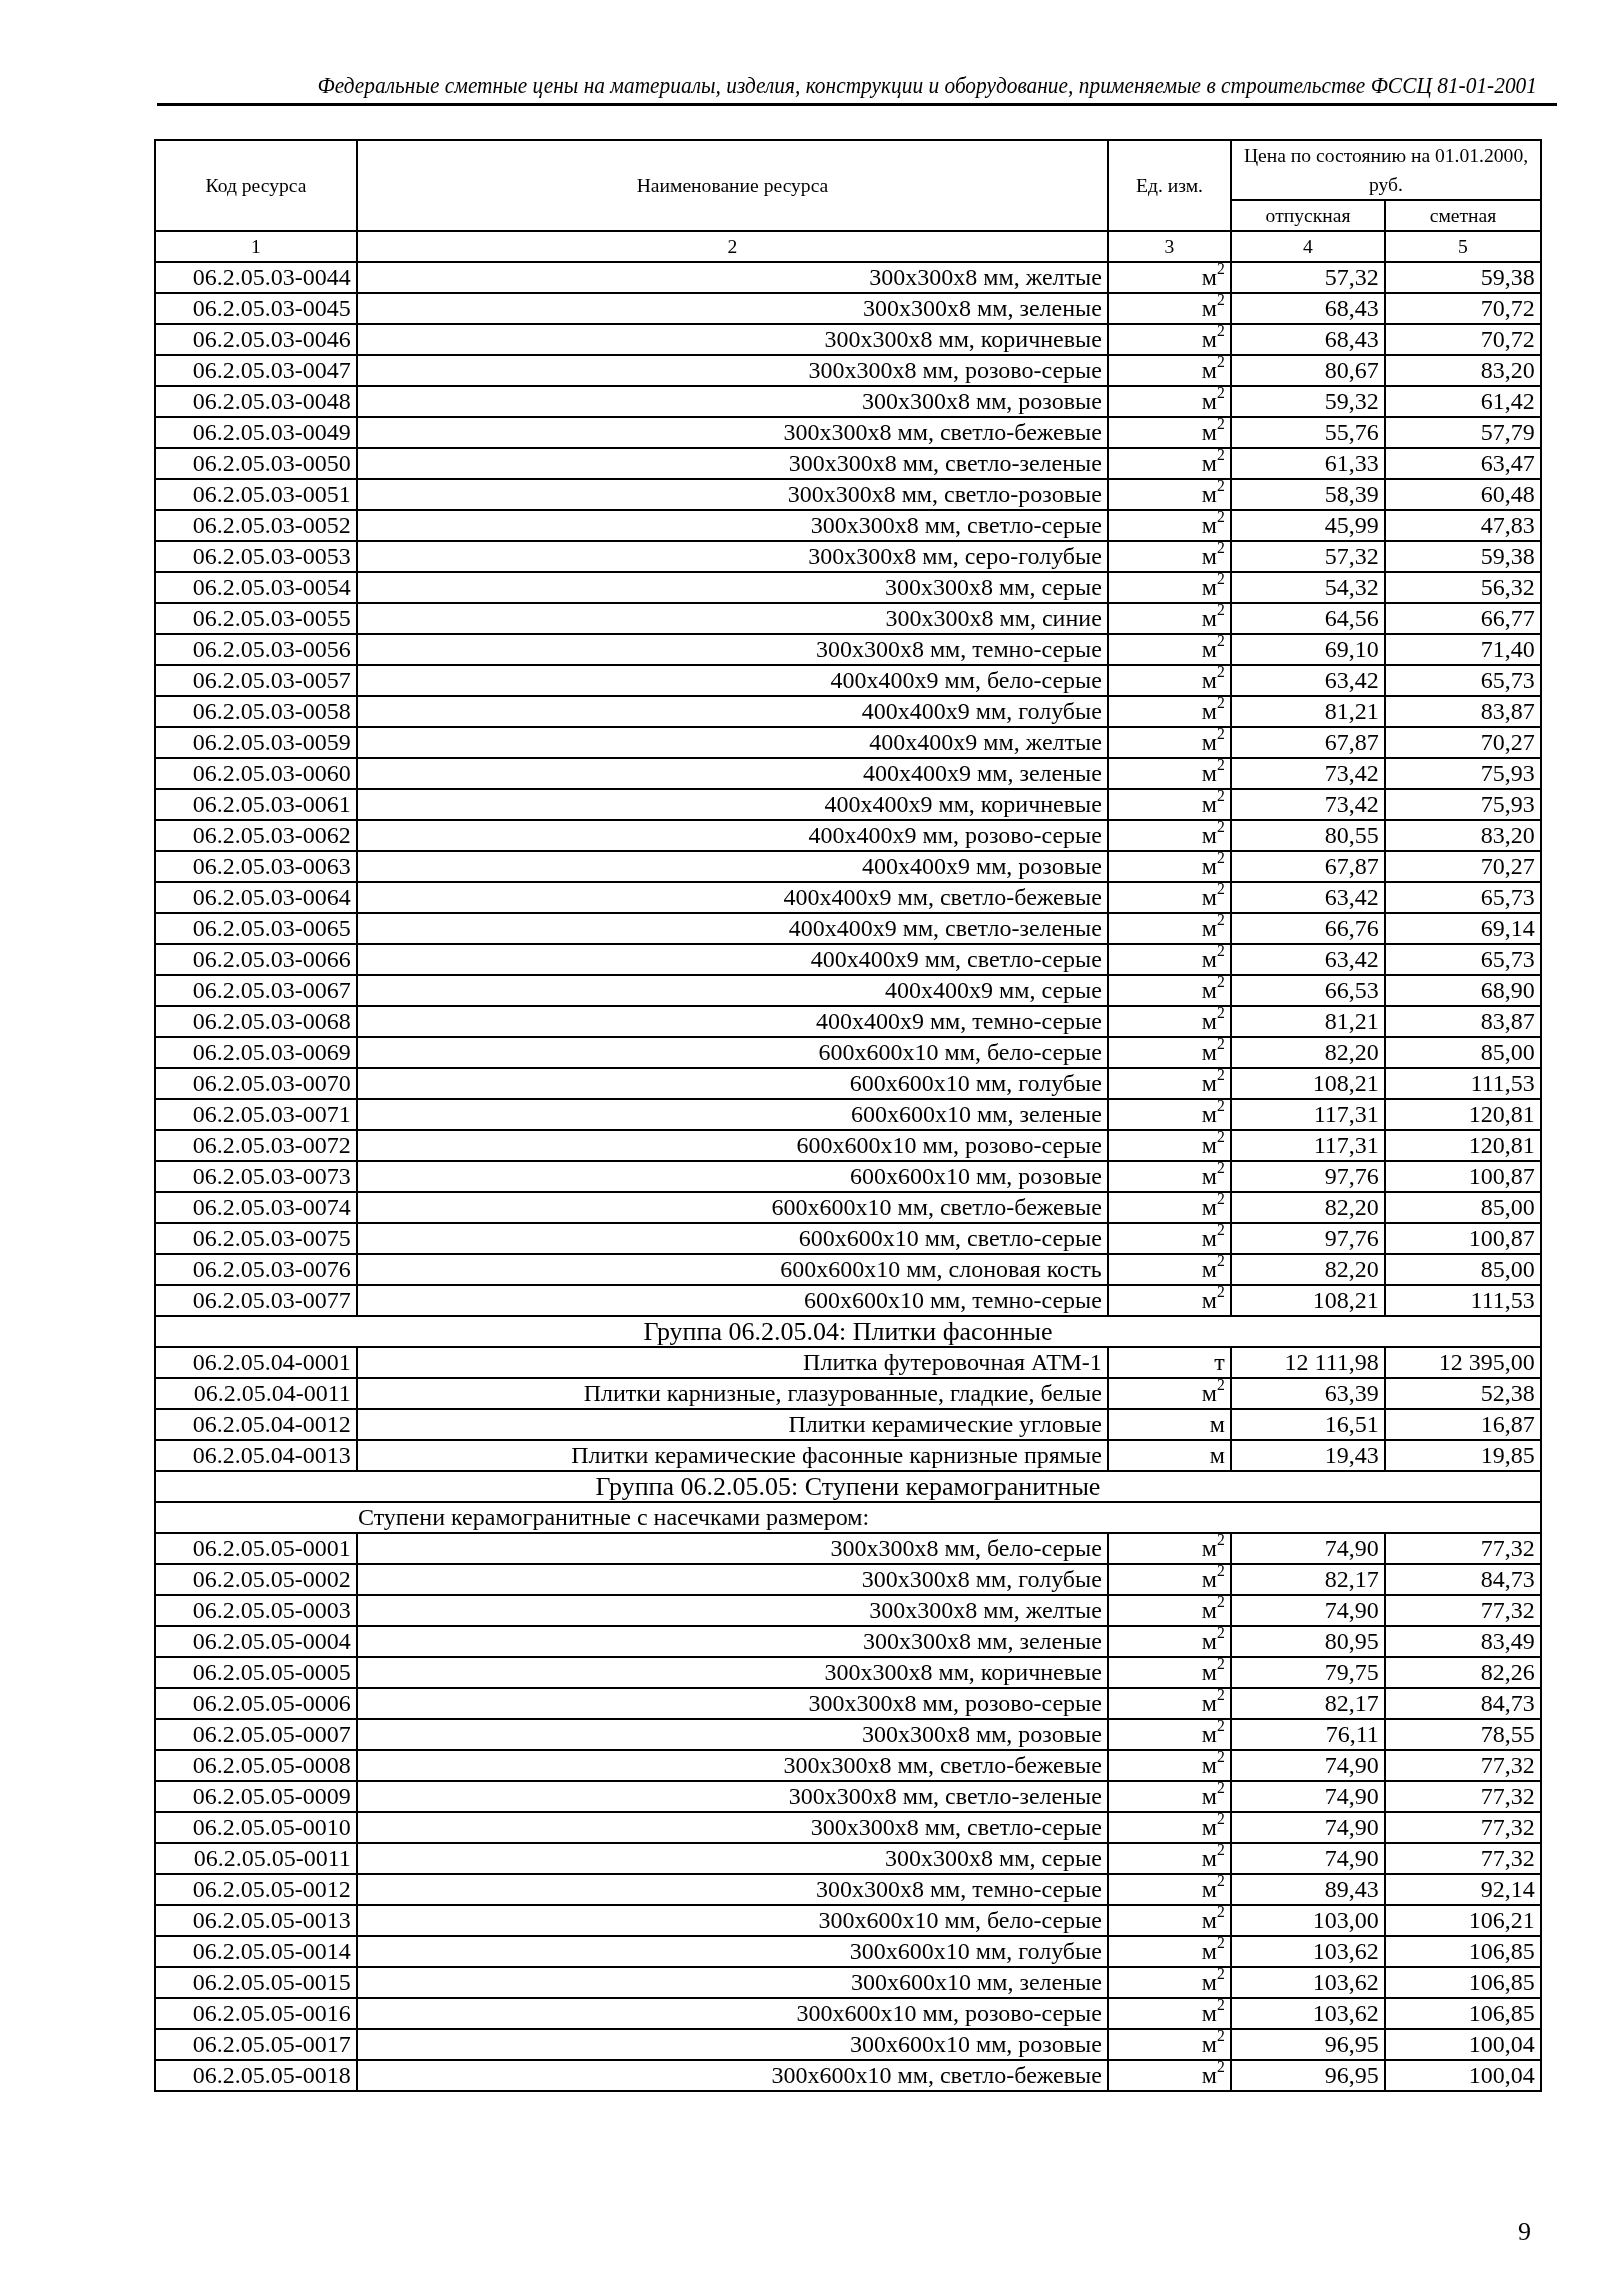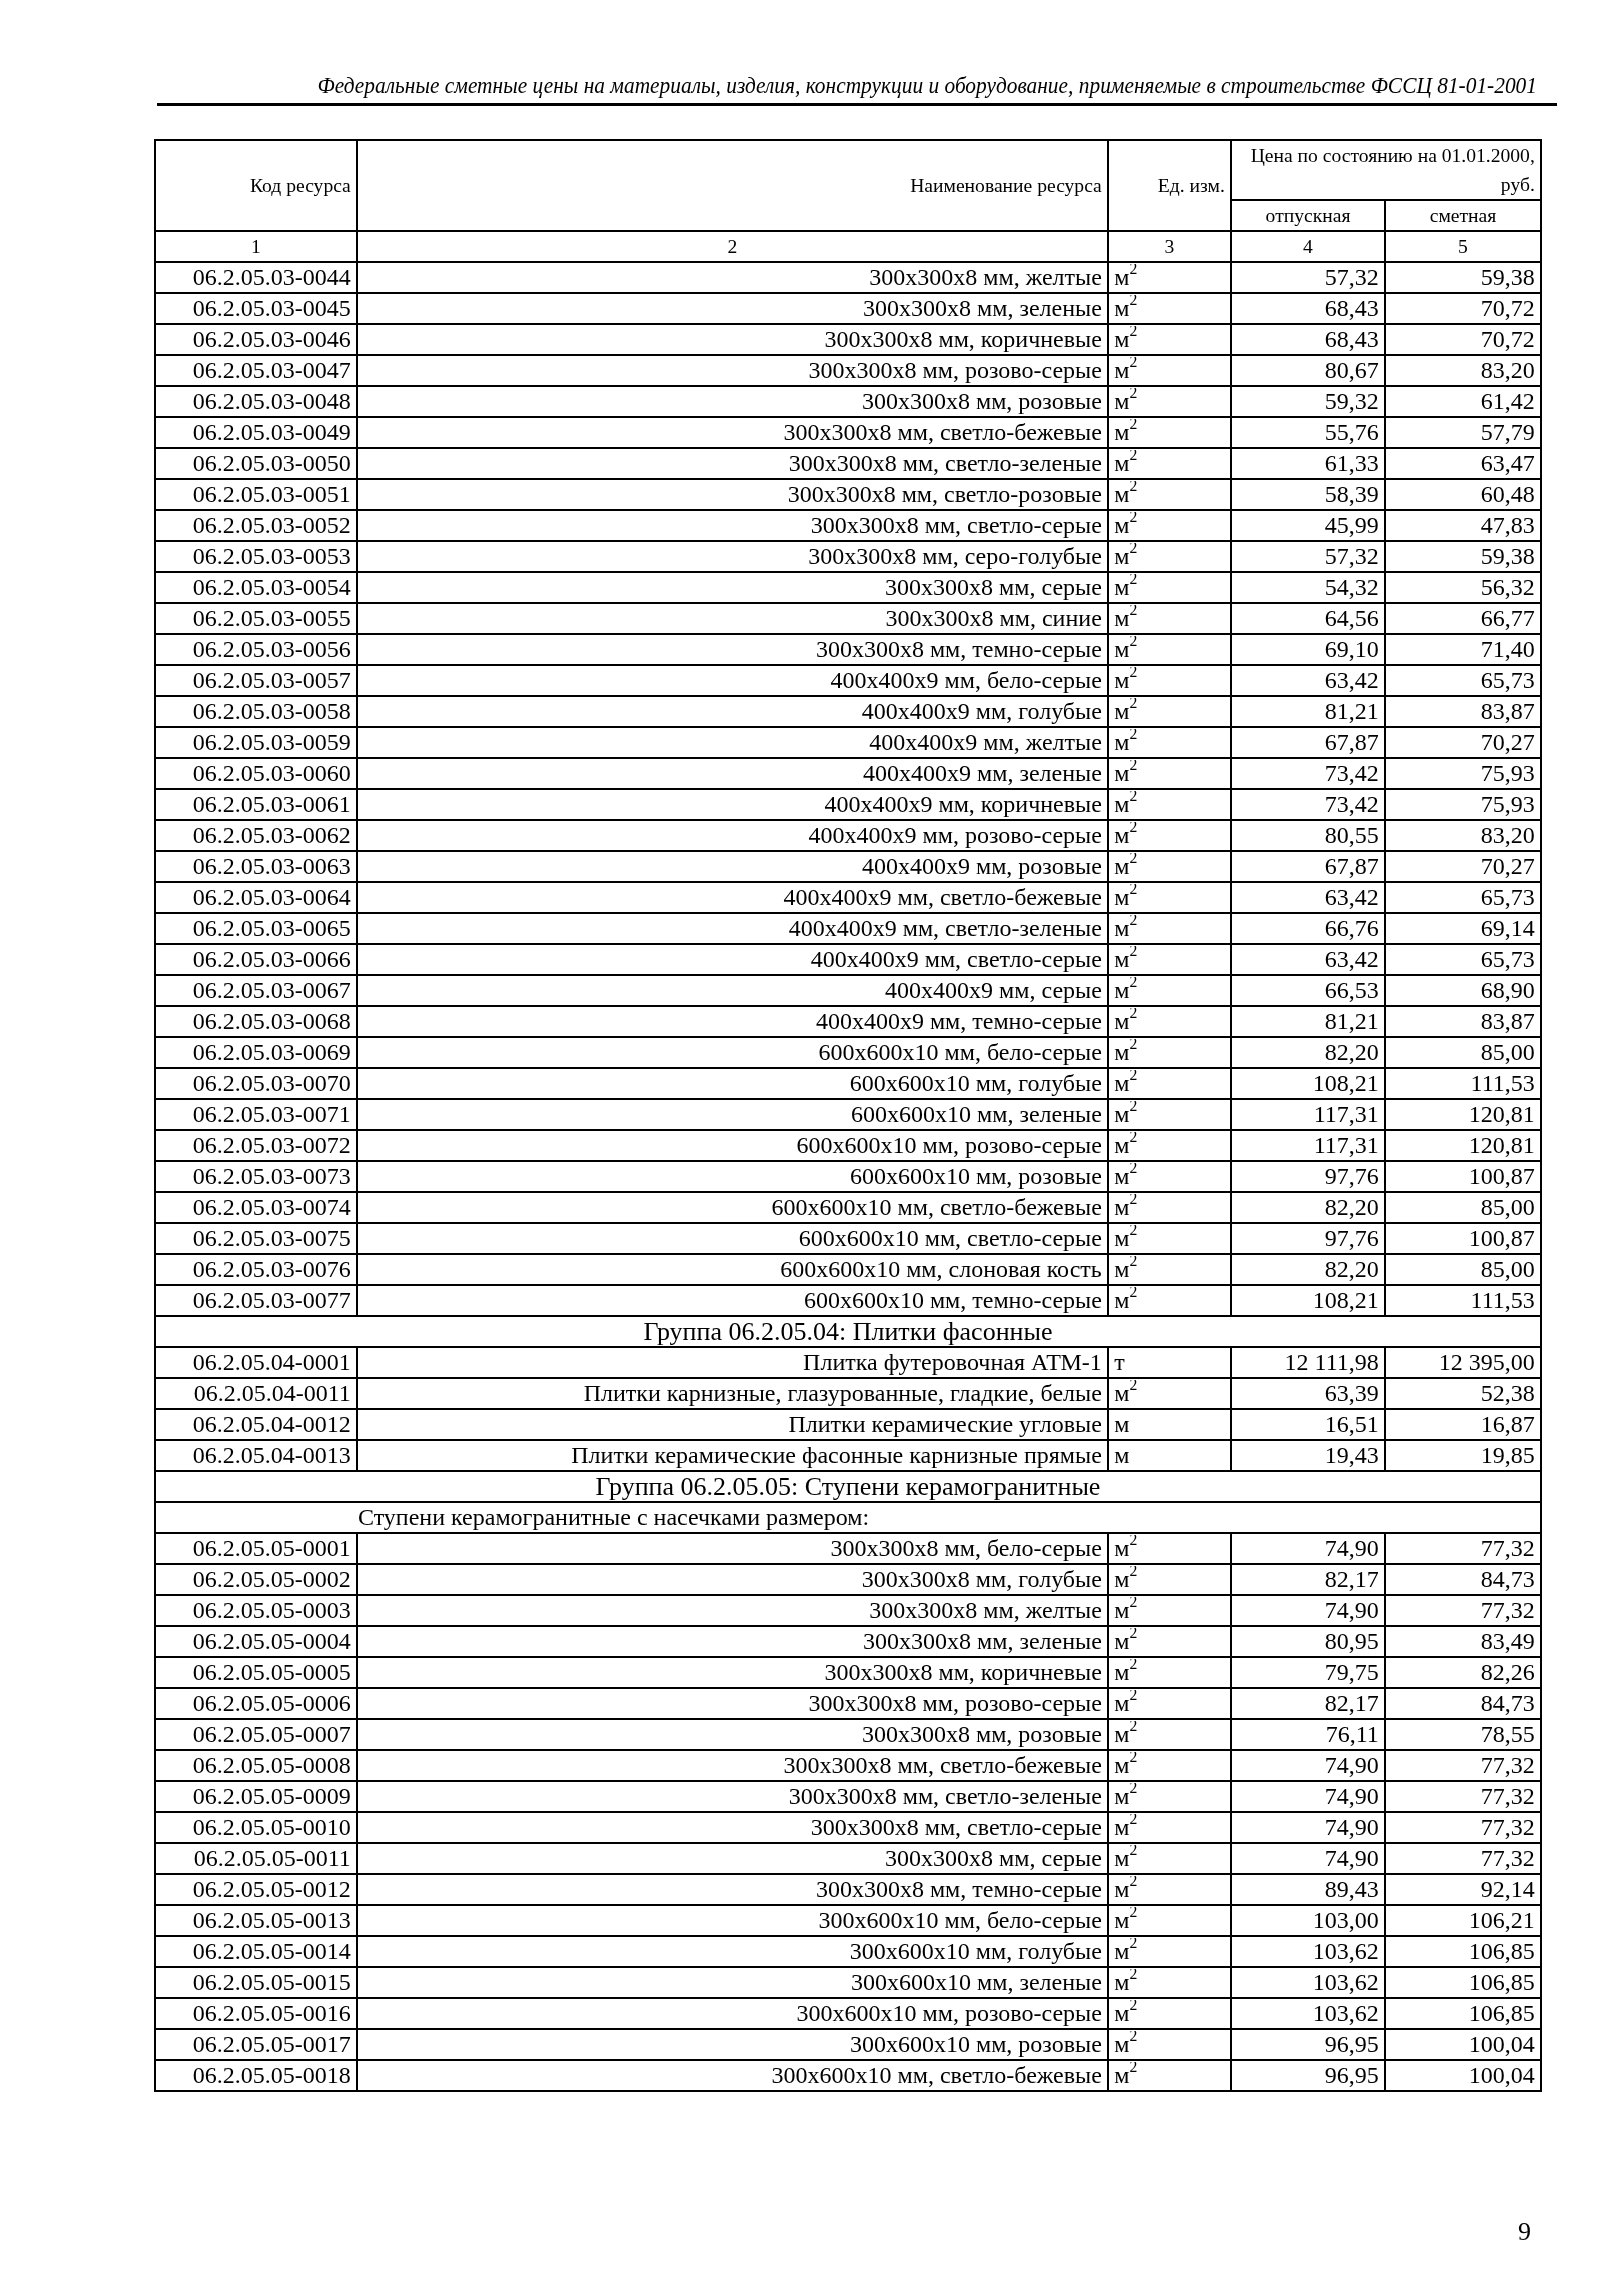--- a/index.html
+++ b/index.html
@@ -9,27 +9,27 @@
          font-style: italic; font-size: 23px; text-align: right; white-space: nowrap;
          transform: scaleX(0.93); transform-origin: right; }
   .header-rule { position: absolute; left: 157px; top: 103px; width: 1400px; height: 2.6px; background: #000; }
   table.price-table { position: absolute; left: 154px; top: 139px; width: 1385px;
          border-collapse: collapse; table-layout: fixed; font-size: 24px; }
   table.price-table td, table.price-table th { border: 2px solid #000; padding: 0 5.2px; line-height: 29px;
          height: 29px; white-space: nowrap; overflow: hidden; font-weight: normal; }
   col.c-code { width: 202px; } col.c-name { width: 751px; } col.c-unit { width: 123px; }
   col.c-p1 { width: 154px; } col.c-p2 { width: 156px; }
   .hdr th { font-size: 19.6px; line-height: 23.6px; text-align: center; vertical-align: middle; }
-  .hdr-top th { height: 52px; text-align: right; }
+  .hdr-top th { height: 52px; }
   .hdr-sub th { height: 23.6px; line-height: 22px; }
   .num-row td { text-align: center; font-size: 19.6px; line-height: 22px; height: 22px; }
   .code { text-align: right; padding-left: 7.9px !important; }
   .name { text-align: right; padding-left: 43px !important; }
   .name.plain { padding-left: 6.5px !important; margin-left: 10px; }
-  .unit { text-align: left; border-radius: 12px; }
+  .unit { text-align: right; }
   .price { text-align: right; padding-right: 5.2px !important; }
   .group-row td { text-align: center; font-weight: bold; font-size: 26px; }
   .note-row td { font-size: 24px; padding-left: 202px !important; text-align: left; margin-top: 44px; }
   sup { font-size: 15.7px; line-height: 0; position: relative; top: -2px; }
   .page-number { position: absolute; left: 1518px; top: 2217px; font-size: 26px; }
 </style>
 </head>
 <body>
 
 <div class="running-header">Федеральные сметные цены на материалы, изделия, конструкции и оборудование, применяемые в строительстве ФССЦ 81-01-2001</div>

